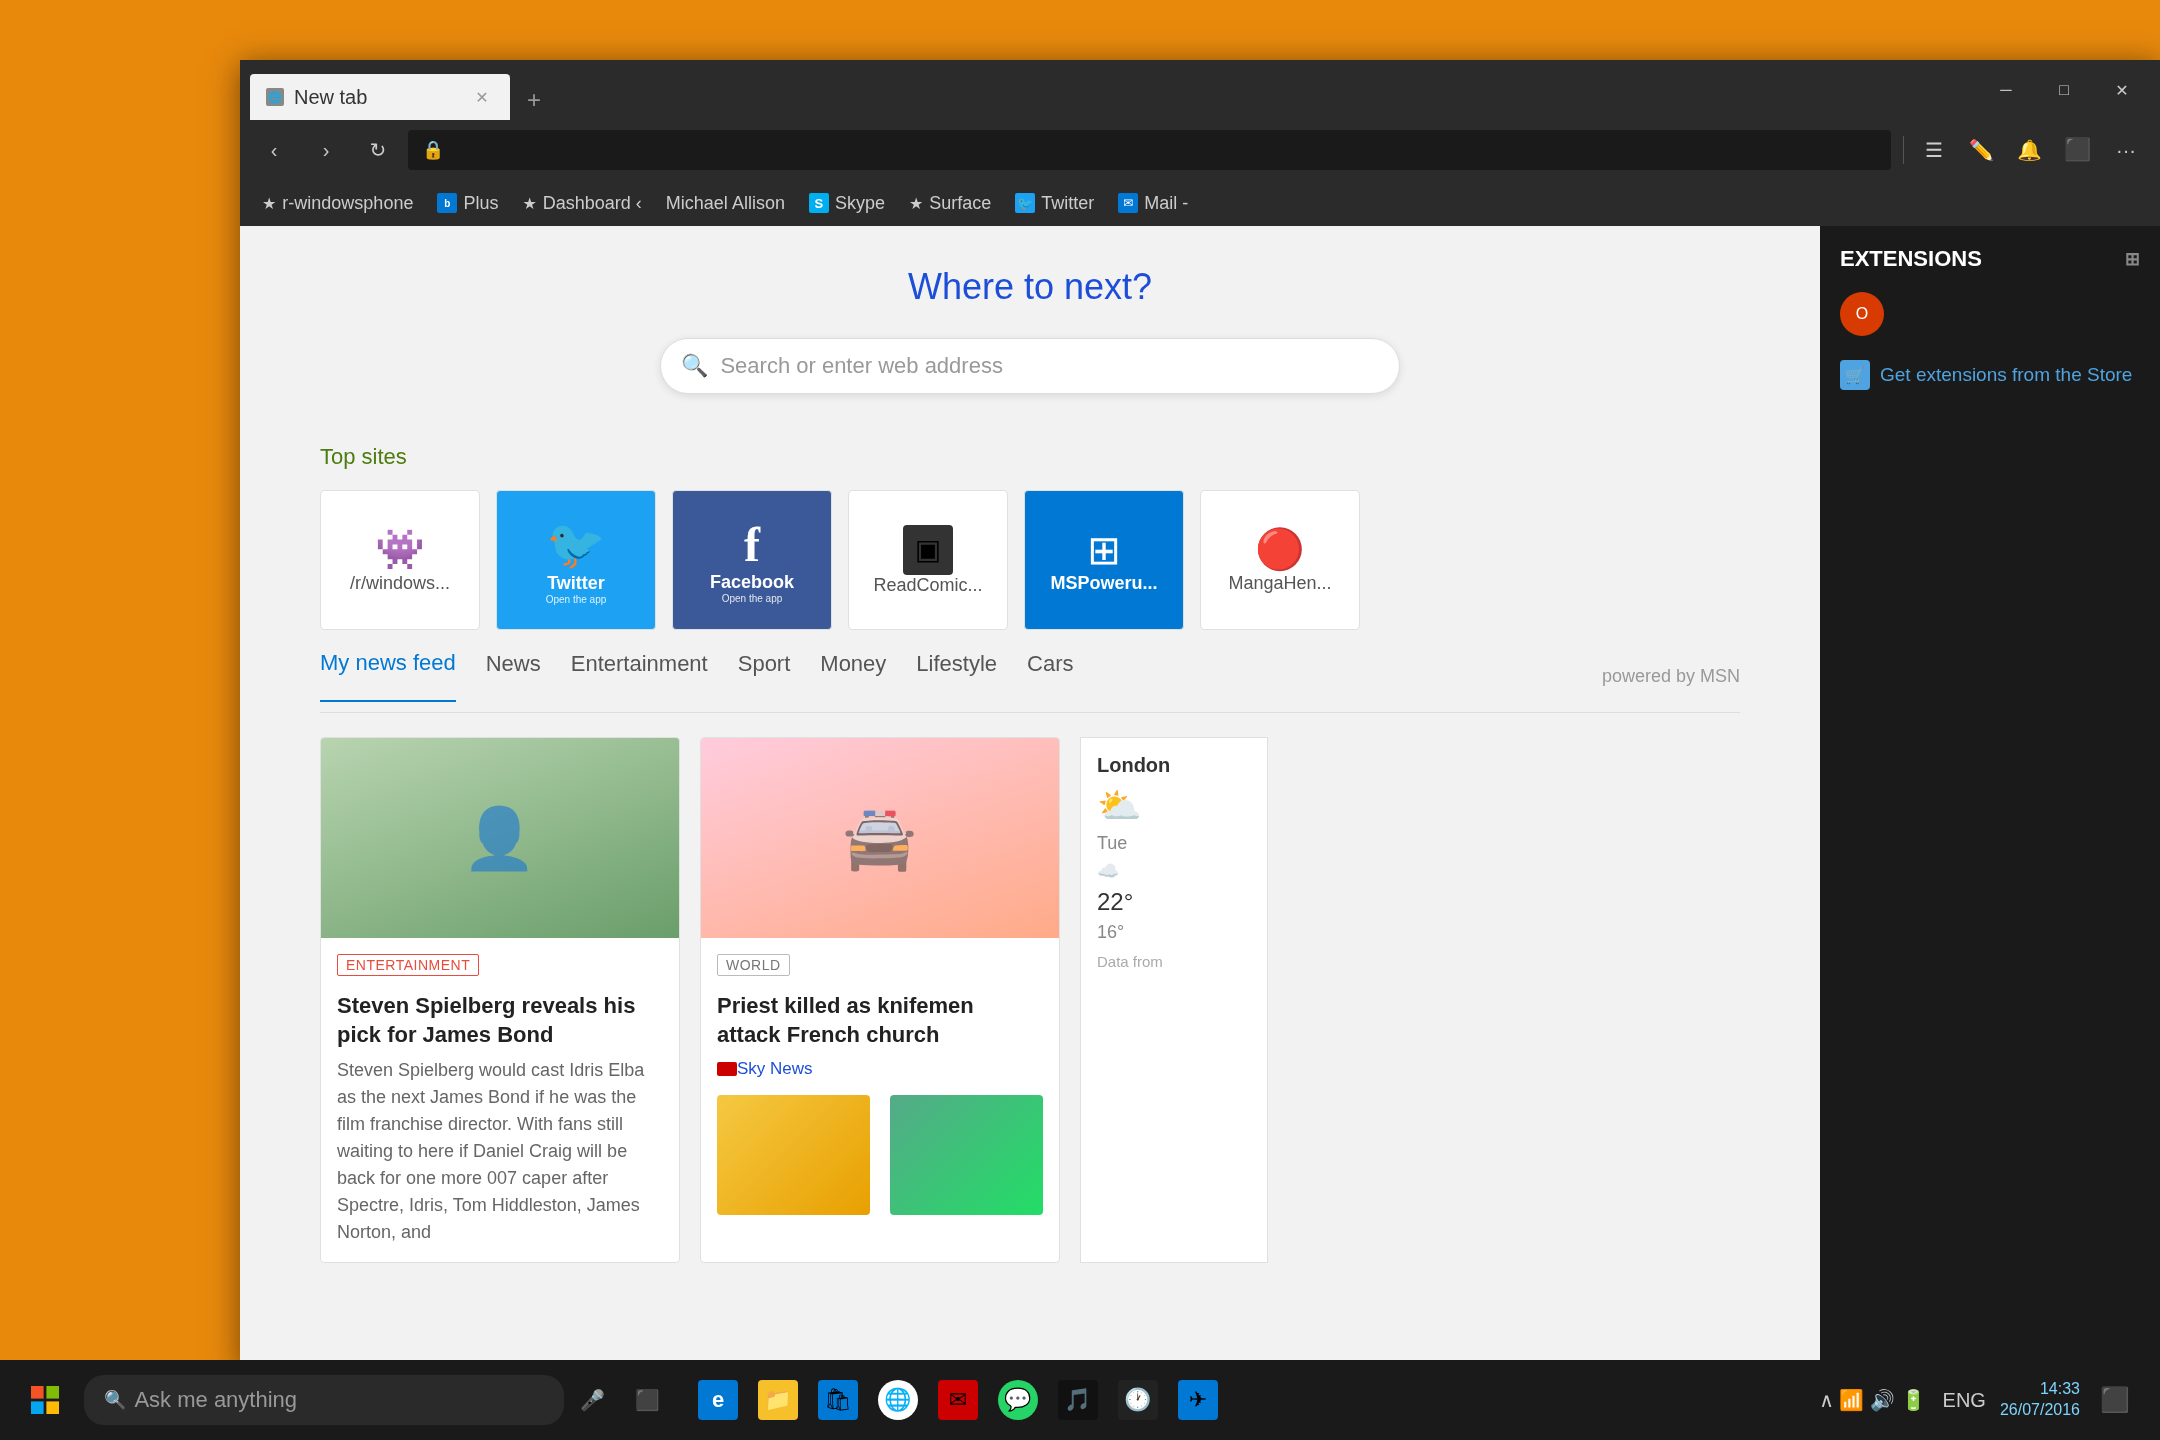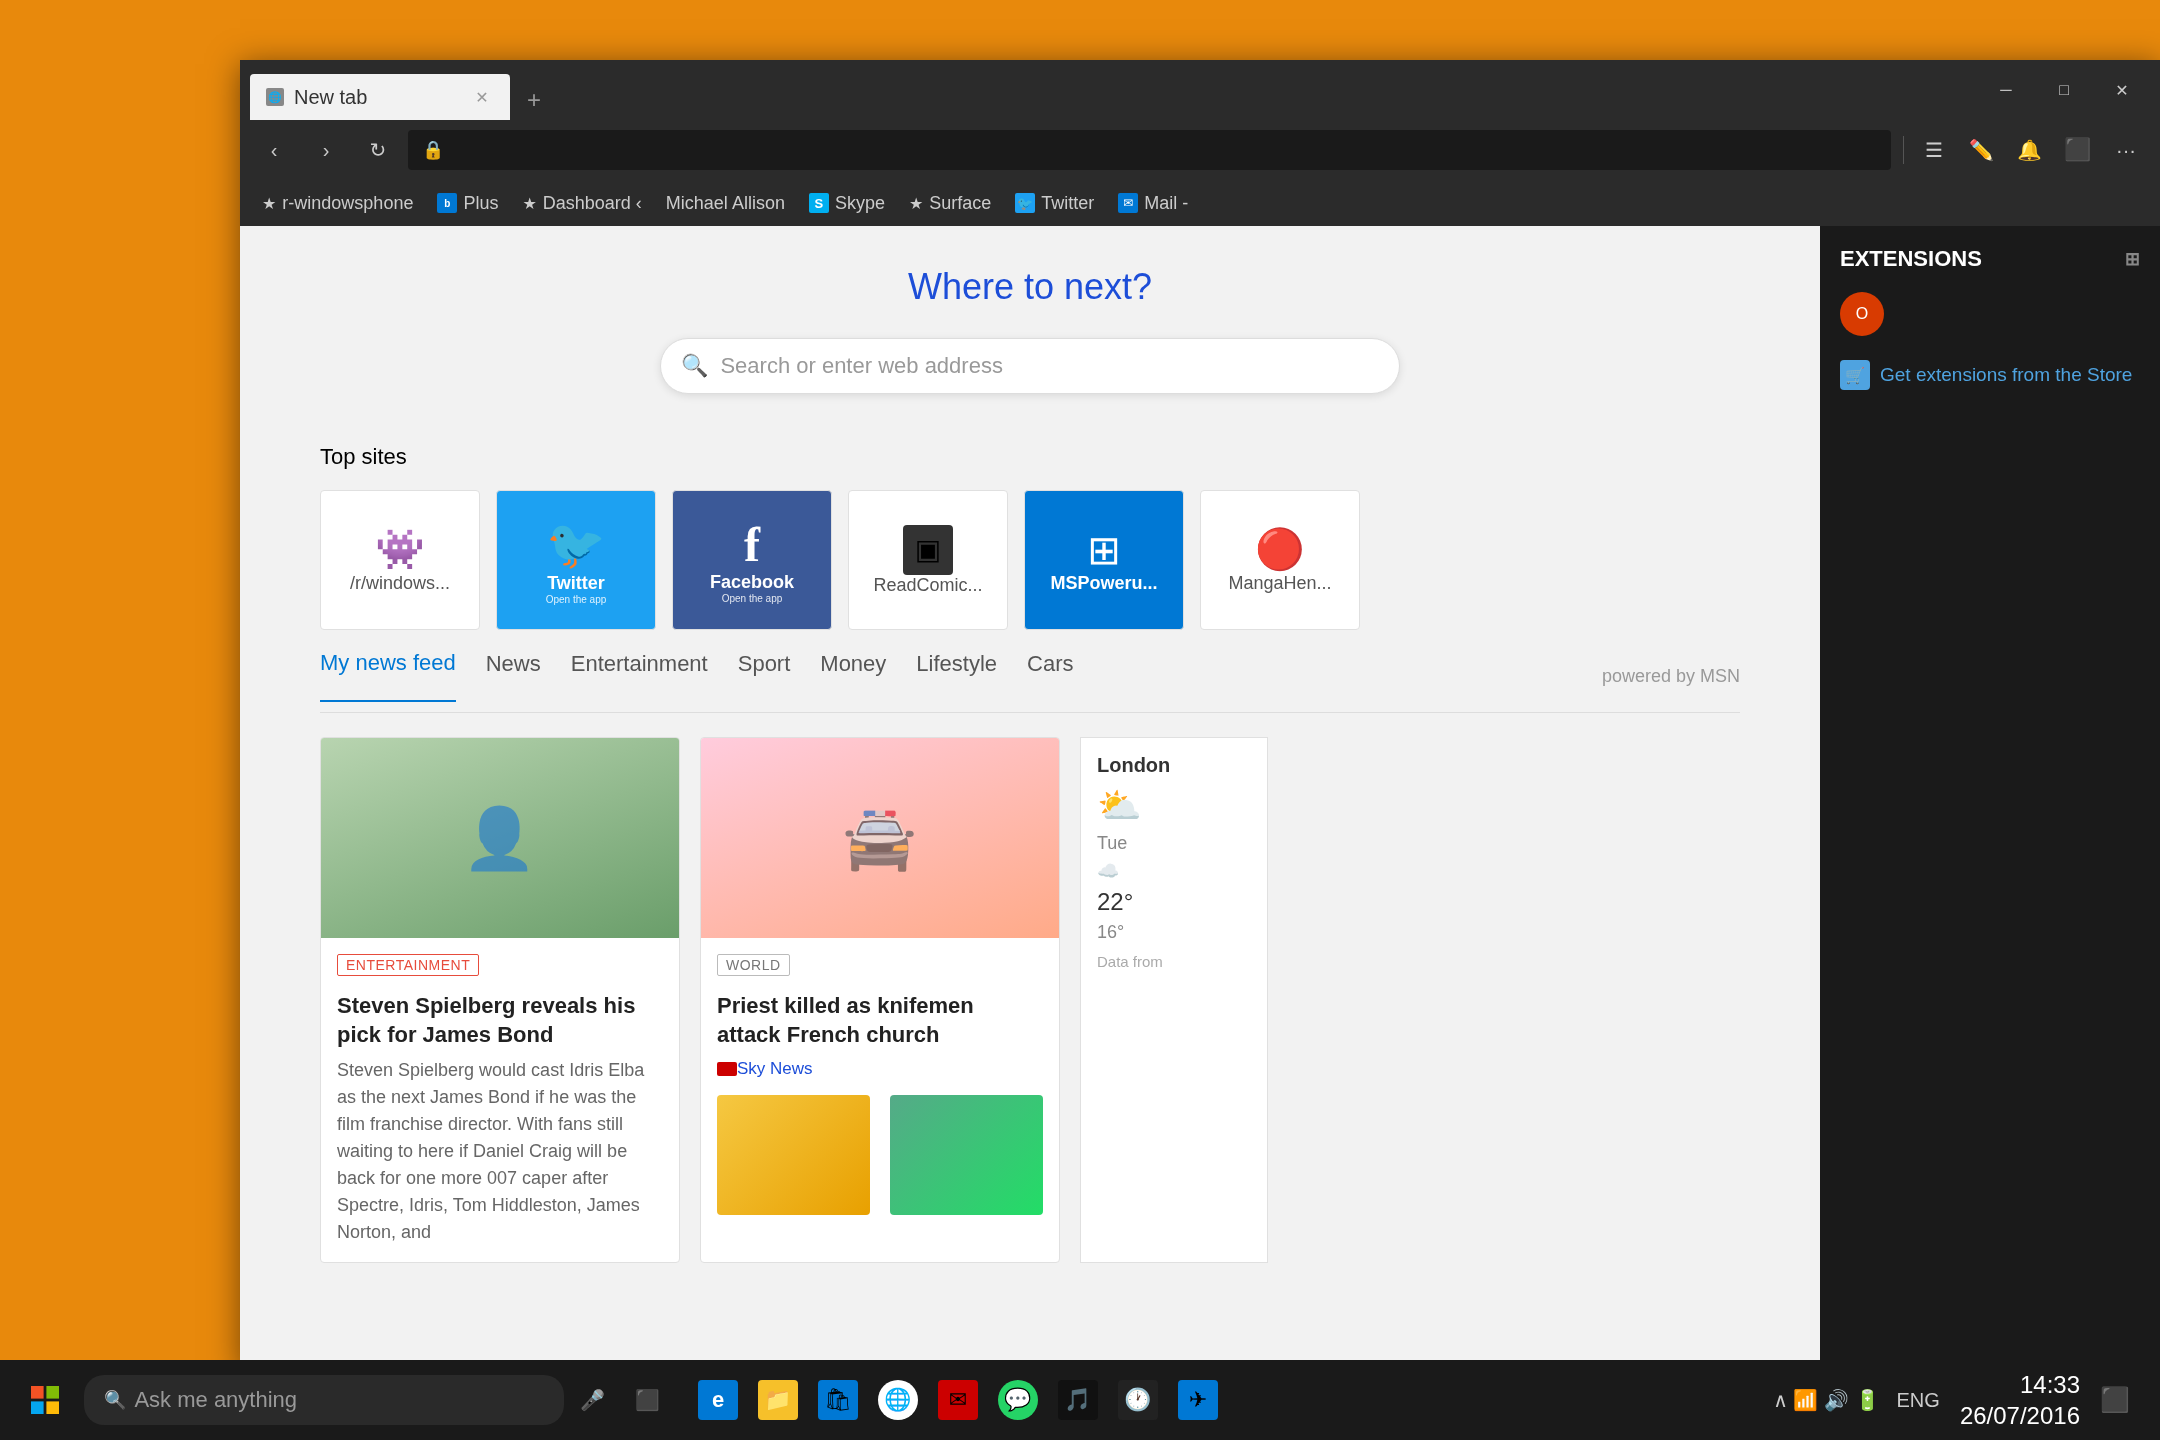--- a/index.html
+++ b/index.html
@@ -97,24 +97,24 @@
     }
     .taskbar-systray {
       display: flex;
       align-items: center;
       gap: 6px;
       font-size: 20px;
       color: #ccc;
     }
     .taskbar-clock {
       text-align: right;
-      color: #ffffff;
-      font-size: 24px;
+      color: #7dd3fc;
+      font-size: 16px;
       line-height: 1.3;
-      margin-left: 10px;
+      margin-left: 4px;
     }
     .taskbar-lang {
       color: #ccc;
       font-size: 20px;
       margin-left: 6px;
     }
     .taskbar-notif {
       width: 50px;
       height: 80px;
       display: flex;
@@ -355,21 +355,21 @@
       display: flex;
       align-items: center;
       padding: 0 20px;
       gap: 12px;
       box-shadow: 0 2px 8px rgba(0,0,0,0.1);
     }
     .search-icon { color: #999; font-size: 22px; }
     .search-placeholder { color: #999; font-size: 22px; }
 
     .top-sites-section { padding: 0 60px; }
-    .top-sites-title { font-size: 22px; color: #000000; margin-bottom: 20px; }
+    .top-sites-title { font-size: 22px; color: #4d7c0f; margin-bottom: 20px; }
     .top-sites-grid {
       display: flex;
       gap: 16px;
       flex-wrap: wrap;
     }
     .top-site-tile {
       width: 160px;
       height: 140px;
       background: white;
       border: 1px solid #e0e0e0;

